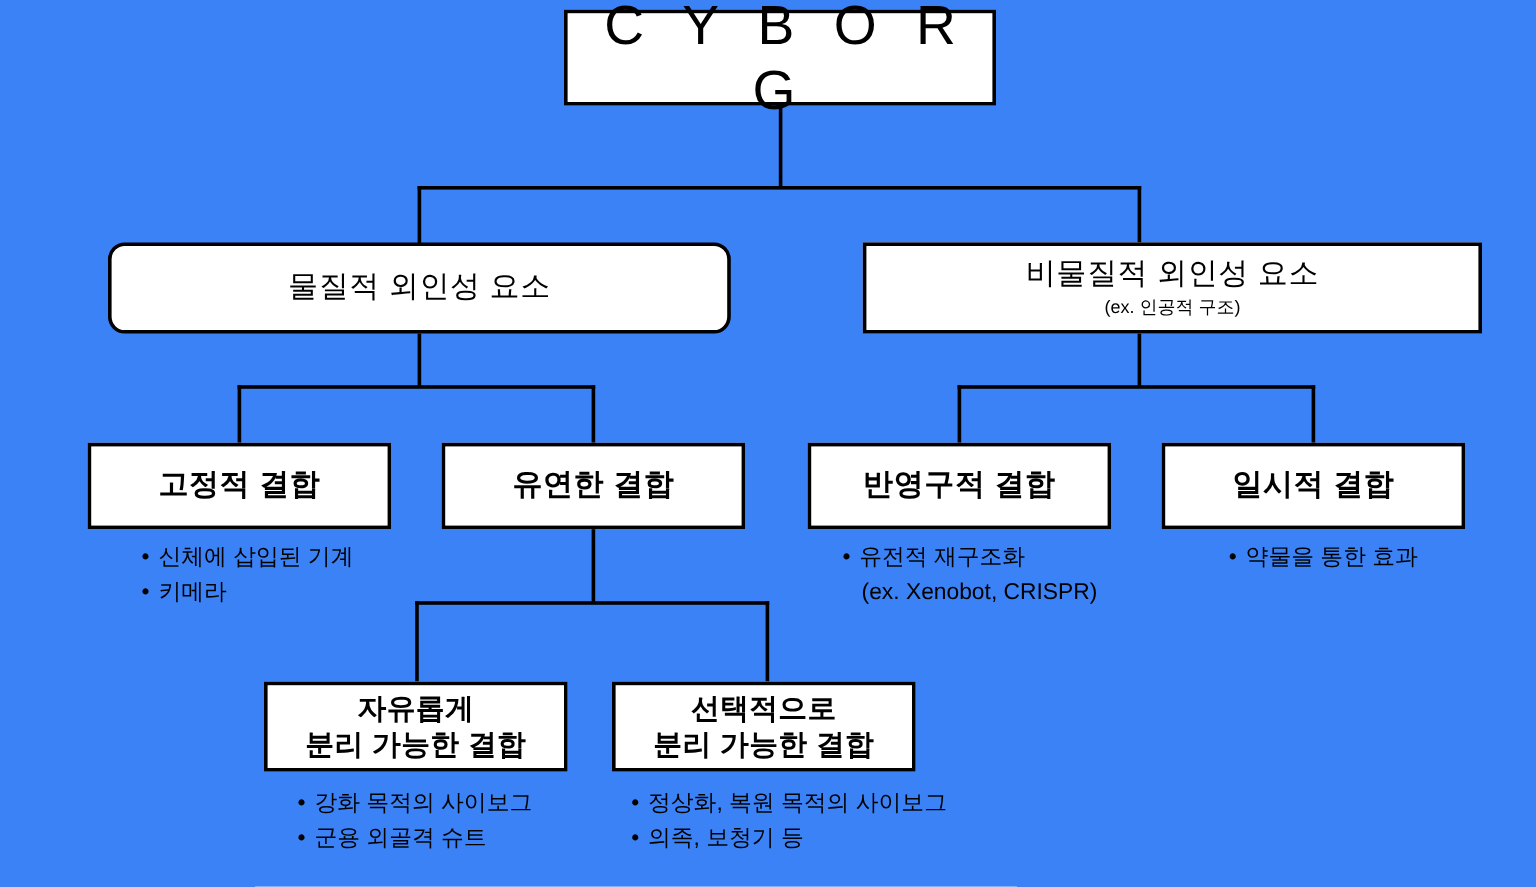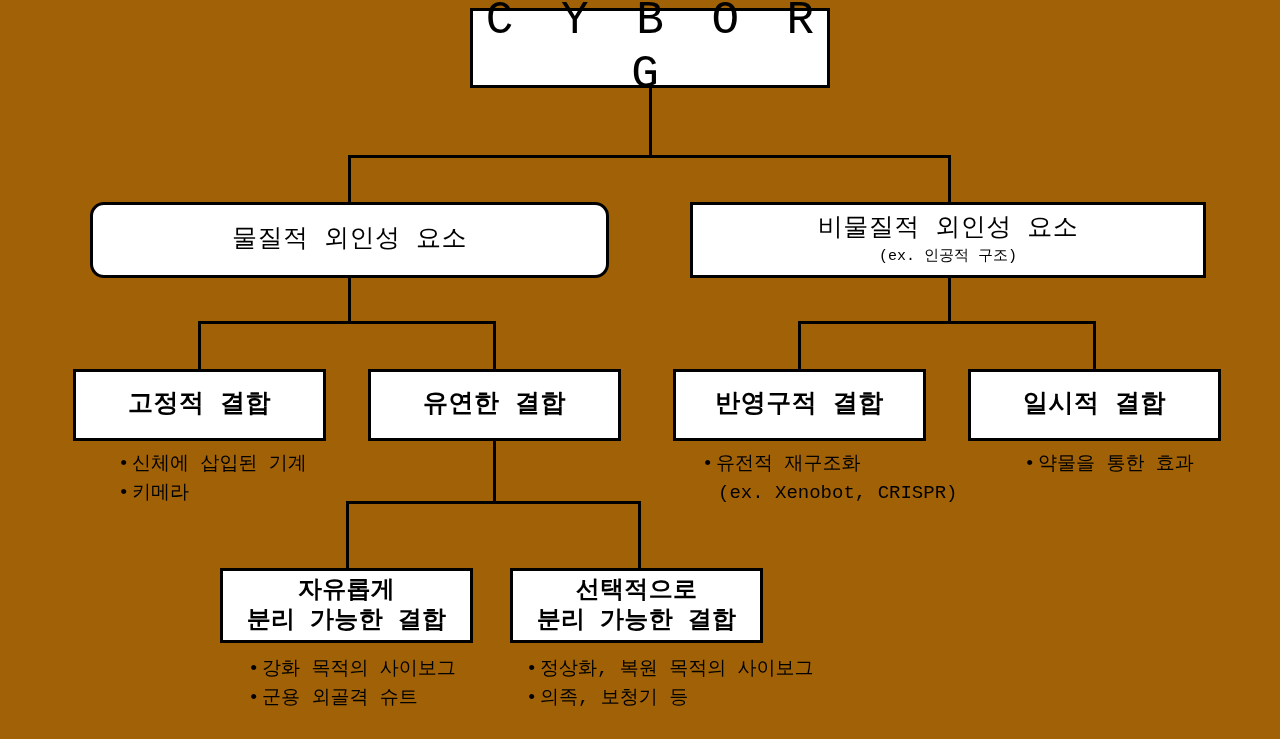--- a/index.html
+++ b/index.html
@@ -5,22 +5,22 @@
 <style>
   html, body {
     margin: 0;
     padding: 0;
     background: #ffffff;
   }
   #canvas {
     position: relative;
     width: 1280px;
     height: 739px;
-    background: #a16207;
-    font-family: Liberation Mono, monospace;
+    background: #3b82f6;
+    font-family: Liberation Sans, sans-serif;
     color: #000000;
     overflow: hidden;
   }
   
   .node {
     position: absolute;
     box-sizing: border-box;
     border: 3px solid #000000;
     background: #ffffff;
     display: flex;
@@ -55,21 +55,21 @@
   }
   
   #node-material {
     left: 90px;
     top: 202px;
     width: 519px;
     height: 76px;
     border-radius: 14px;
   }
   #node-immaterial {
-    left: 690px;
+    left: 719px;
     top: 202px;
     width: 516px;
     height: 76px;
   }
   #node-material .title,
   #node-immaterial .title {
     font-size: 25px;
     letter-spacing: 0.5px;
   }
   

